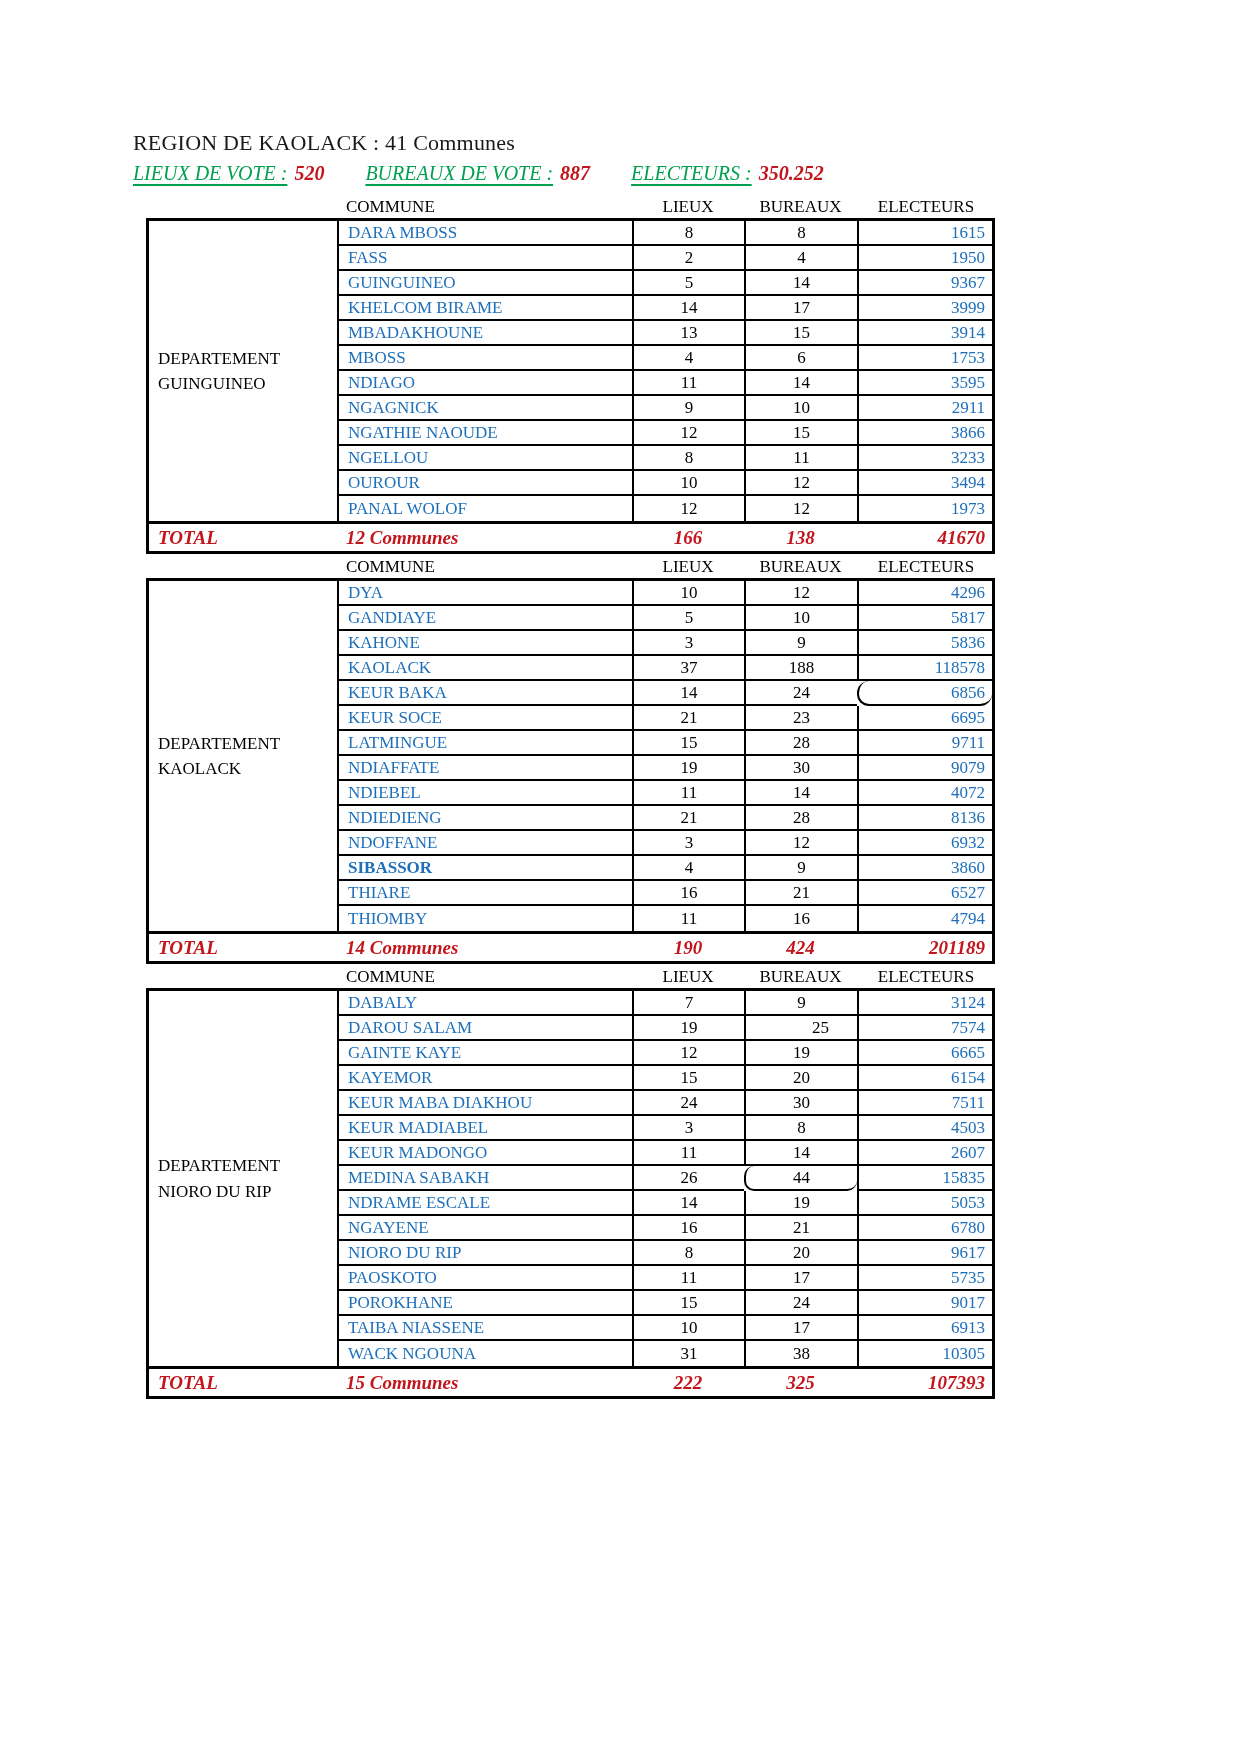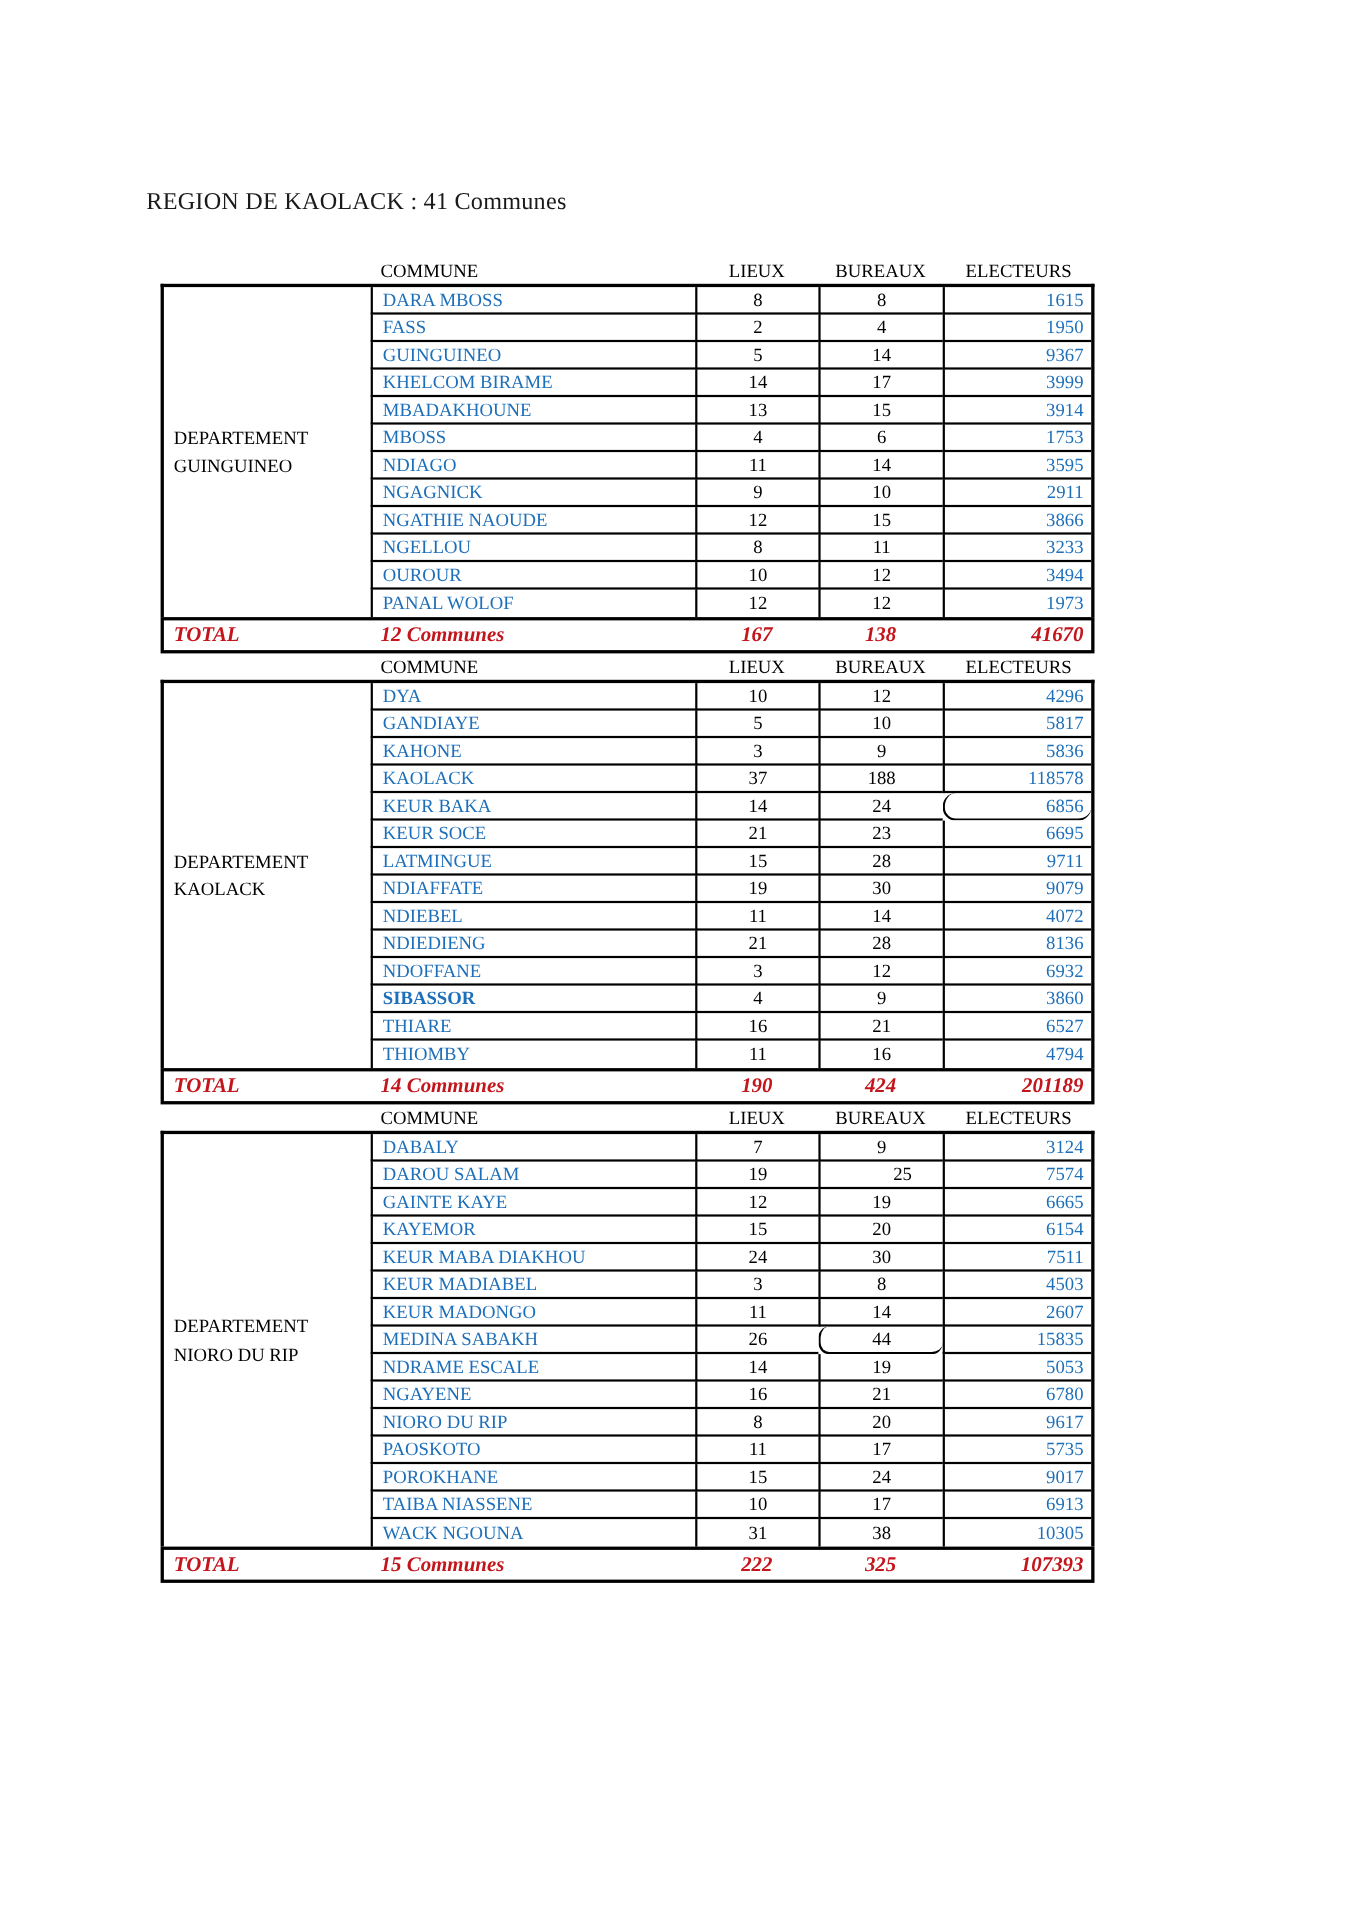--- a/index.html
+++ b/index.html
@@ -1,18 +1,18 @@
 <!DOCTYPE html>
 <html style="--blue: #1D6FBA; --red: #C3151C; --green: #00A04E;"><head>
 <meta charset="utf-8">
 <style>
   html,body{margin:0;padding:0;background:#ffffff;}
   .page{
     position:relative;width:1240px;height:1493px;background:#fff;
-    font-family:"Liberation Serif","DejaVu Serif",serif;color:#000;overflow:hidden;margin-top:40px;
+    font-family:"Liberation Serif","DejaVu Serif",serif;color:#000;overflow:hidden;
   }
   .title{position:absolute;left:133px;top:130px;font-size:22px;color:#1a1a1a;letter-spacing:.2px;}
   .subtitle{position:absolute;left:133px;top:162px;font-size:20px;font-style:italic;white-space:nowrap;}
   .sum-item{margin-right:36px;}
   .sum-label{color:var(--green);text-decoration:underline;text-decoration-color:var(--green);
     text-decoration-thickness:2px;text-underline-offset:4px;}
   .sum-value{color:var(--red);font-weight:bold;margin-left:7px;}
   .sections{position:absolute;left:146px;top:194px;width:849px;}
   .section{width:849px;}
   
@@ -42,20 +42,25 @@
   .t-communes{padding-left:9px;}
   .t-lieux,.t-bureaux{justify-content:center;}
   .t-electeurs{justify-content:flex-end;padding-right:7px;}
 </style>
 </head>
 <body>
 
 <div class="page">
   <div class="title">REGION DE KAOLACK : 41 Communes</div>
 
+  <div class="subtitle">
+    <span class="sum-item"><span class="sum-label">LIEUX DE VOTE :</span><span class="sum-value">520</span></span>
+    <span class="sum-item"><span class="sum-label">BUREAUX DE VOTE :</span><span class="sum-value">887</span></span>
+    <span class="sum-item"><span class="sum-label">ELECTEURS :</span><span class="sum-value">350.252</span></span>
+  </div>
 
   <div class="sections">
   <section class="section">
     <div class="head-row">
       <div class="h dept"></div>
       <div class="h commune">COMMUNE</div>
       <div class="h lieux">LIEUX</div>
       <div class="h bureaux">BUREAUX</div>
       <div class="h electeurs">ELECTEURS</div>
     </div>
@@ -109,21 +114,21 @@
           <div class="cell c-num" style="grid-area: 11 / 4;">12</div>
           <div class="cell c-elect" style="grid-area: 11 / 5;">3494</div>
           <div class="cell c-commune lastrow" style="grid-area: 12 / 2;">PANAL WOLOF</div>
           <div class="cell c-num lastrow" style="grid-area: 12 / 3;">12</div>
           <div class="cell c-num lastrow" style="grid-area: 12 / 4;">12</div>
           <div class="cell c-elect lastrow" style="grid-area: 12 / 5;">1973</div>
         </div>
     <div class="total-row">
       <div class="t t-label">TOTAL</div>
       <div class="t t-communes">12 Communes</div>
-      <div class="t t-lieux">167</div>
+      <div class="t t-lieux">166</div>
       <div class="t t-bureaux">138</div>
       <div class="t t-electeurs">41670</div>
     </div>
   </section>
 
   <section class="section">
     <div class="head-row">
       <div class="h dept"></div>
       <div class="h commune">COMMUNE</div>
       <div class="h lieux">LIEUX</div>

